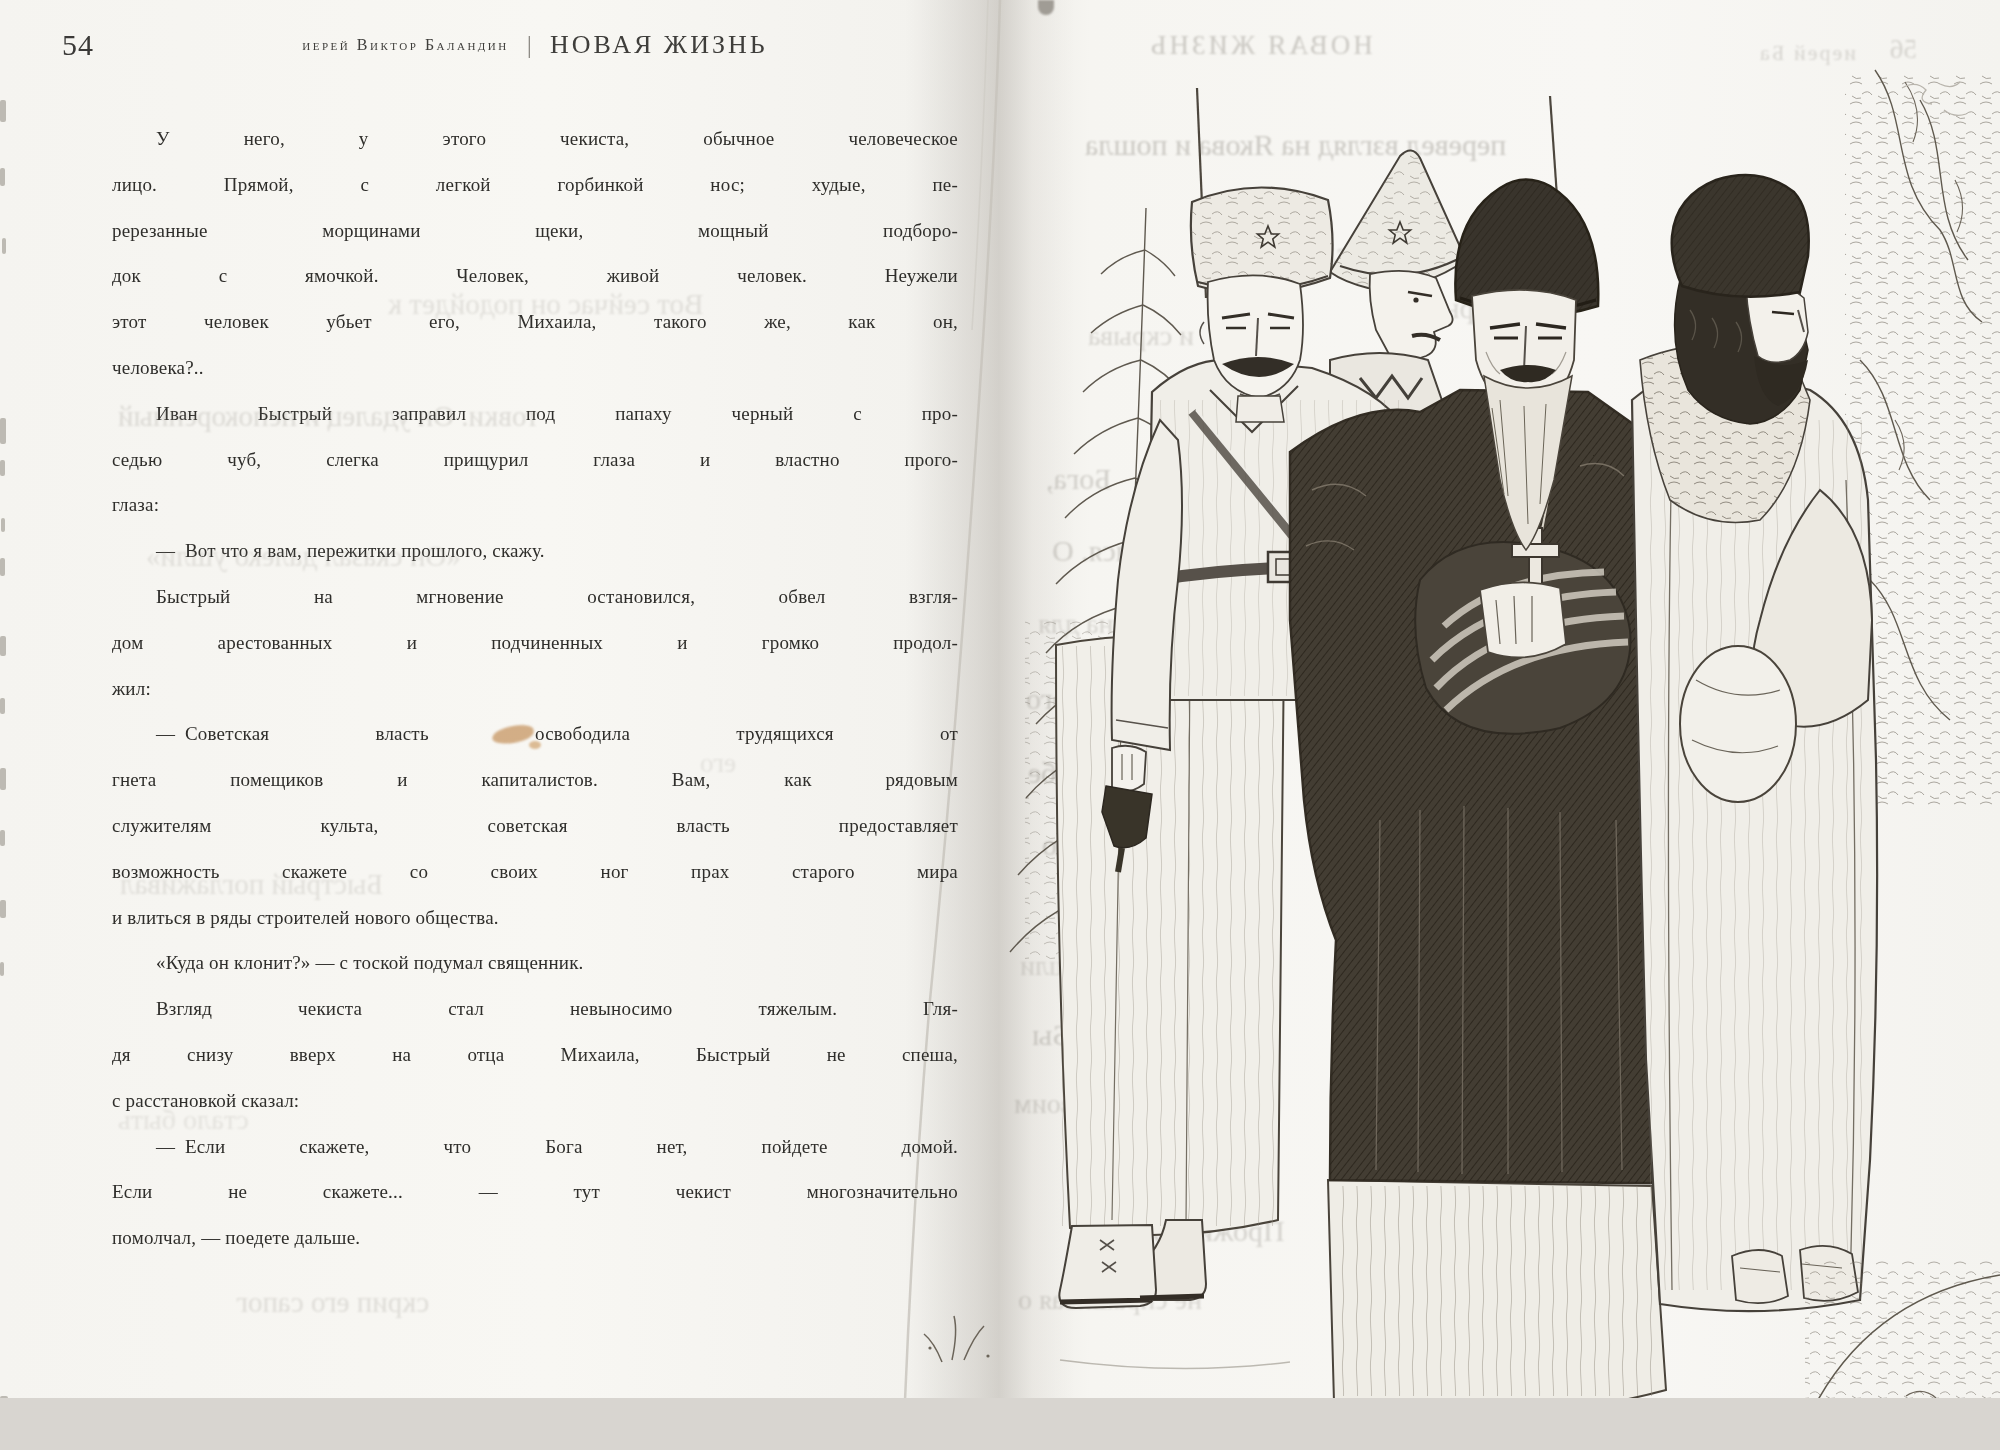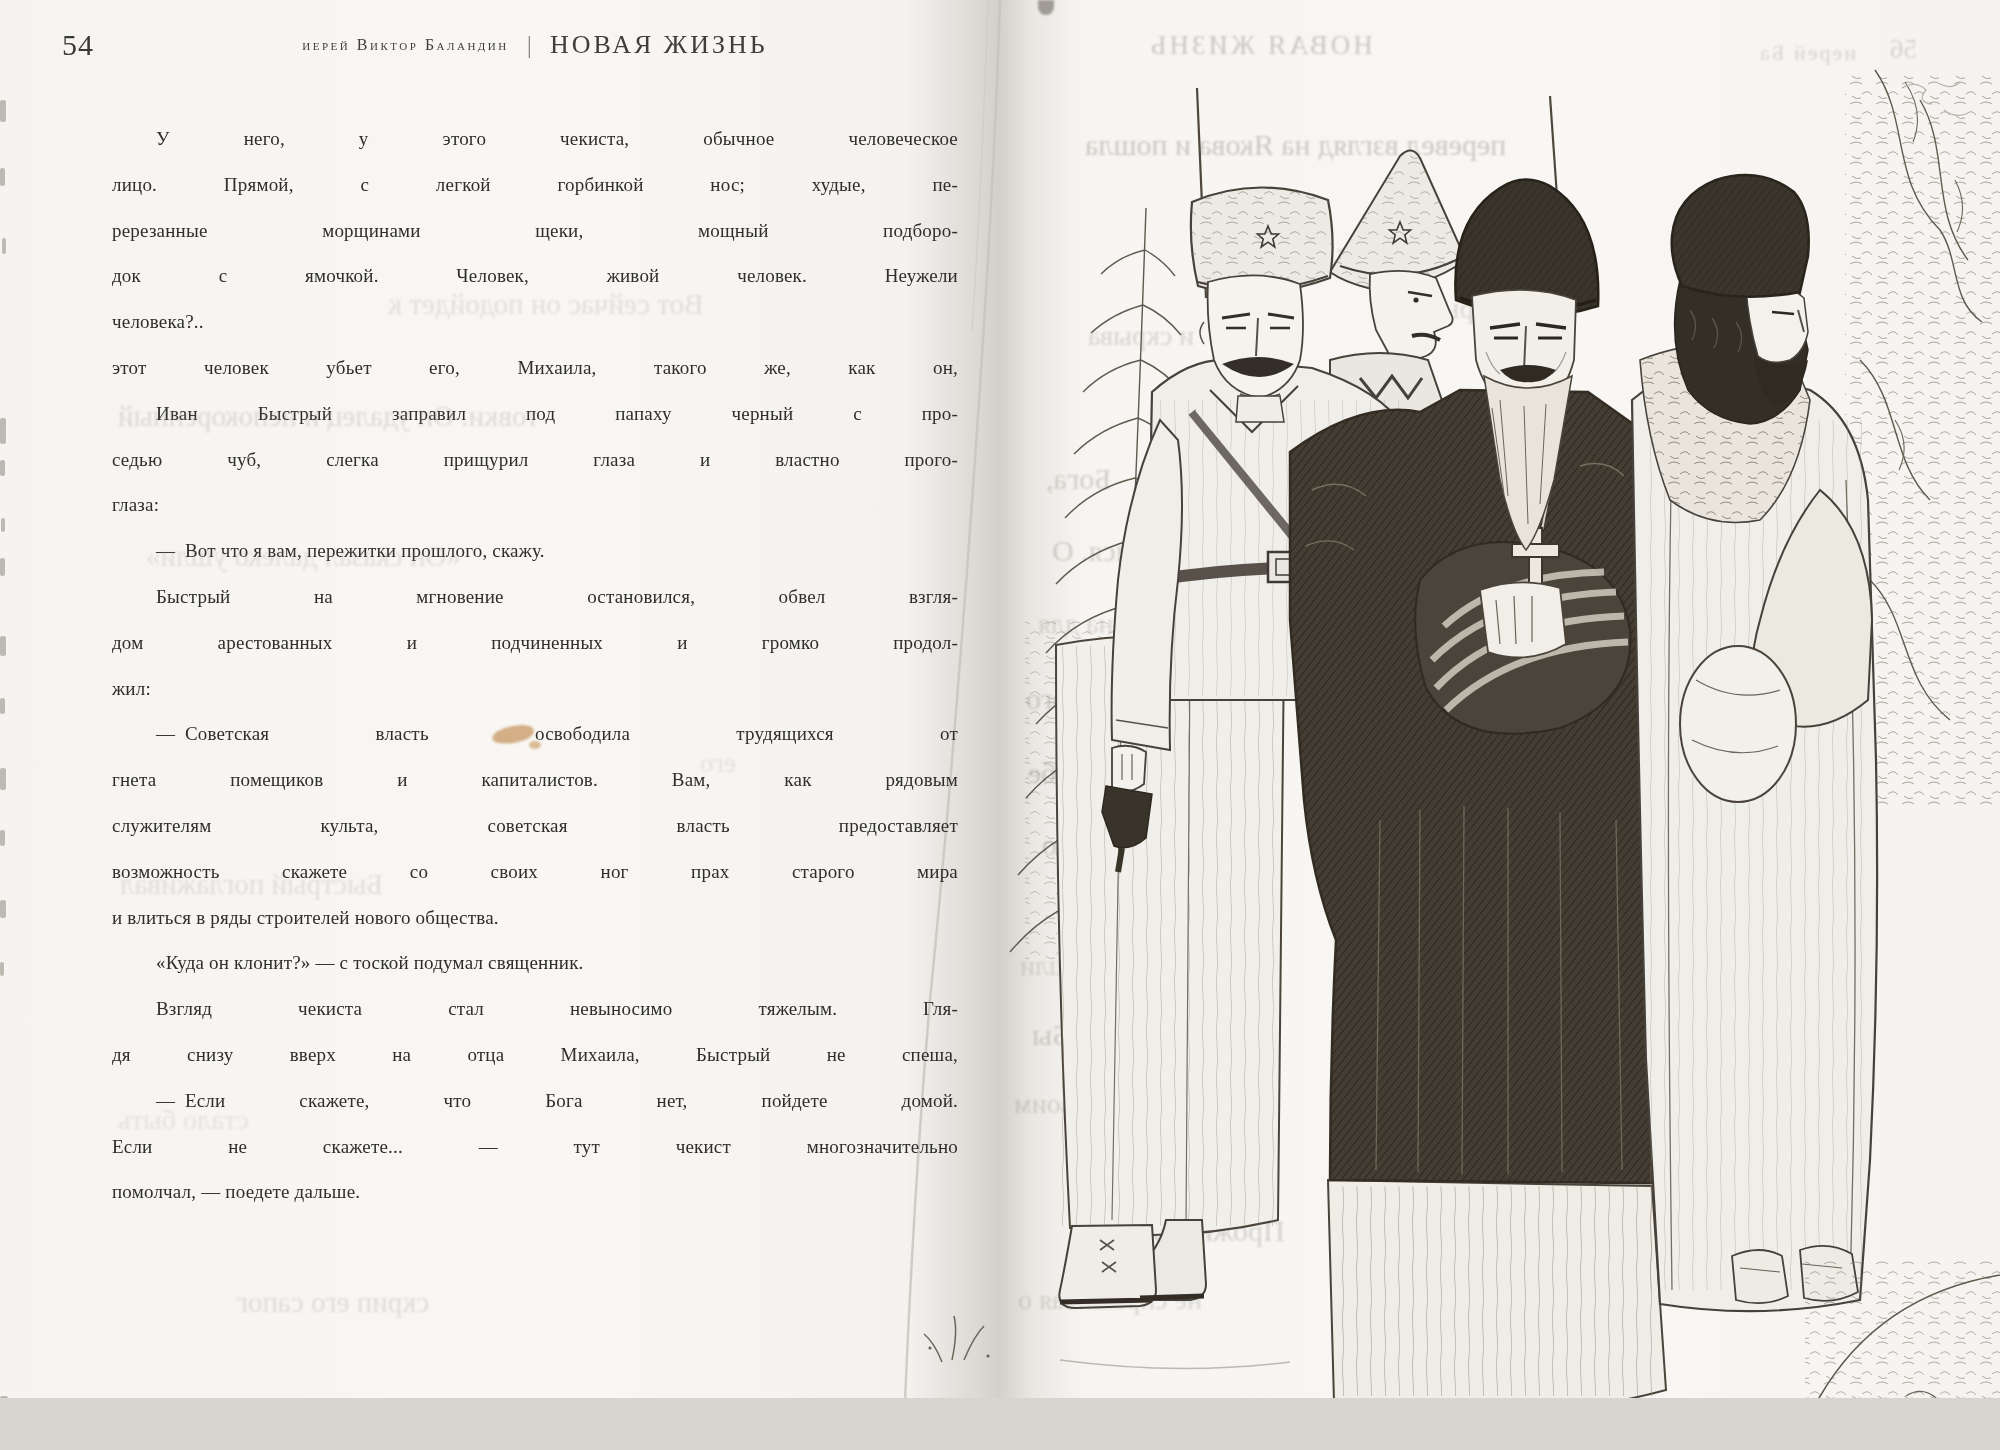--- a/index.html
+++ b/index.html
@@ -60,37 +60,38 @@
     <span class="author">иерей Виктор Баландин</span>
     <span class="divider">|</span>
     <span class="title">НОВАЯ ЖИЗНЬ</span>
   </div>
 
   <div class="textblock" id="textblock">
       <div class="line indent">У него, у этого чекиста, обычное человеческое</div>
       <div class="line">лицо. Прямой, с легкой горбинкой нос; худые, пе-</div>
       <div class="line">ререзанные морщинами щеки, мощный подборо-</div>
       <div class="line">док с ямочкой. Человек, живой человек. Неужели</div>
+      <div class="line">этот человек убьет его, Михаила, такого же, как он,</div>
       <div class="line end">человека?..</div>
-      <div class="line">этот человек убьет его, Михаила, такого же, как он,</div>
       <div class="line indent">Иван Быстрый заправил под папаху черный с про-</div>
       <div class="line">седью чуб, слегка прищурил глаза и властно прого-</div>
       <div class="line end">глаза:</div>
       <div class="line indent end">— Вот что я вам, пережитки прошлого, скажу.</div>
       <div class="line indent">Быстрый на мгновение остановился, обвел взгля-</div>
       <div class="line">дом арестованных и подчиненных и громко продол-</div>
       <div class="line end">жил:</div>
       <div class="line indent">— Советская власть освободила трудящихся от</div>
       <div class="line">гнета помещиков и капиталистов. Вам, как рядовым</div>
       <div class="line">служителям культа, советская власть предоставляет</div>
       <div class="line">возможность скажете со своих ног прах старого мира</div>
       <div class="line end">и влиться в ряды строителей нового общества.</div>
       <div class="line indent end">«Куда он клонит?» — с тоской подумал священник.</div>
       <div class="line indent">Взгляд чекиста стал невыносимо тяжелым. Гля-</div>
       <div class="line">дя снизу вверх на отца Михаила, Быстрый не спеша,</div>
+      <div class="line end">с расстановкой сказал:</div>
       <div class="line indent">— Если скажете, что Бога нет, пойдете домой.</div>
       <div class="line">Если не скажете... — тут чекист многозначительно</div>
       <div class="line end">помолчал, — поедете дальше.</div>
     </div>
 
   <div id="bleed-left">
       <div class="bleed" style="left: 388px; top: 288px; font-size: 29px; opacity: 0.22;">Вот сейчас он подойдет к</div>
       <div class="bleed" style="left: 118px; top: 400px; font-size: 29px; opacity: 0.26;">товки. Он удалец и непокоренный</div>
       <div class="bleed" style="left: 146px; top: 540px; font-size: 29px; opacity: 0.22;">«Он сказал далеко ушли»</div>
       <div class="bleed" style="left: 700px; top: 748px; font-size: 27px; opacity: 0.18;">его</div>

